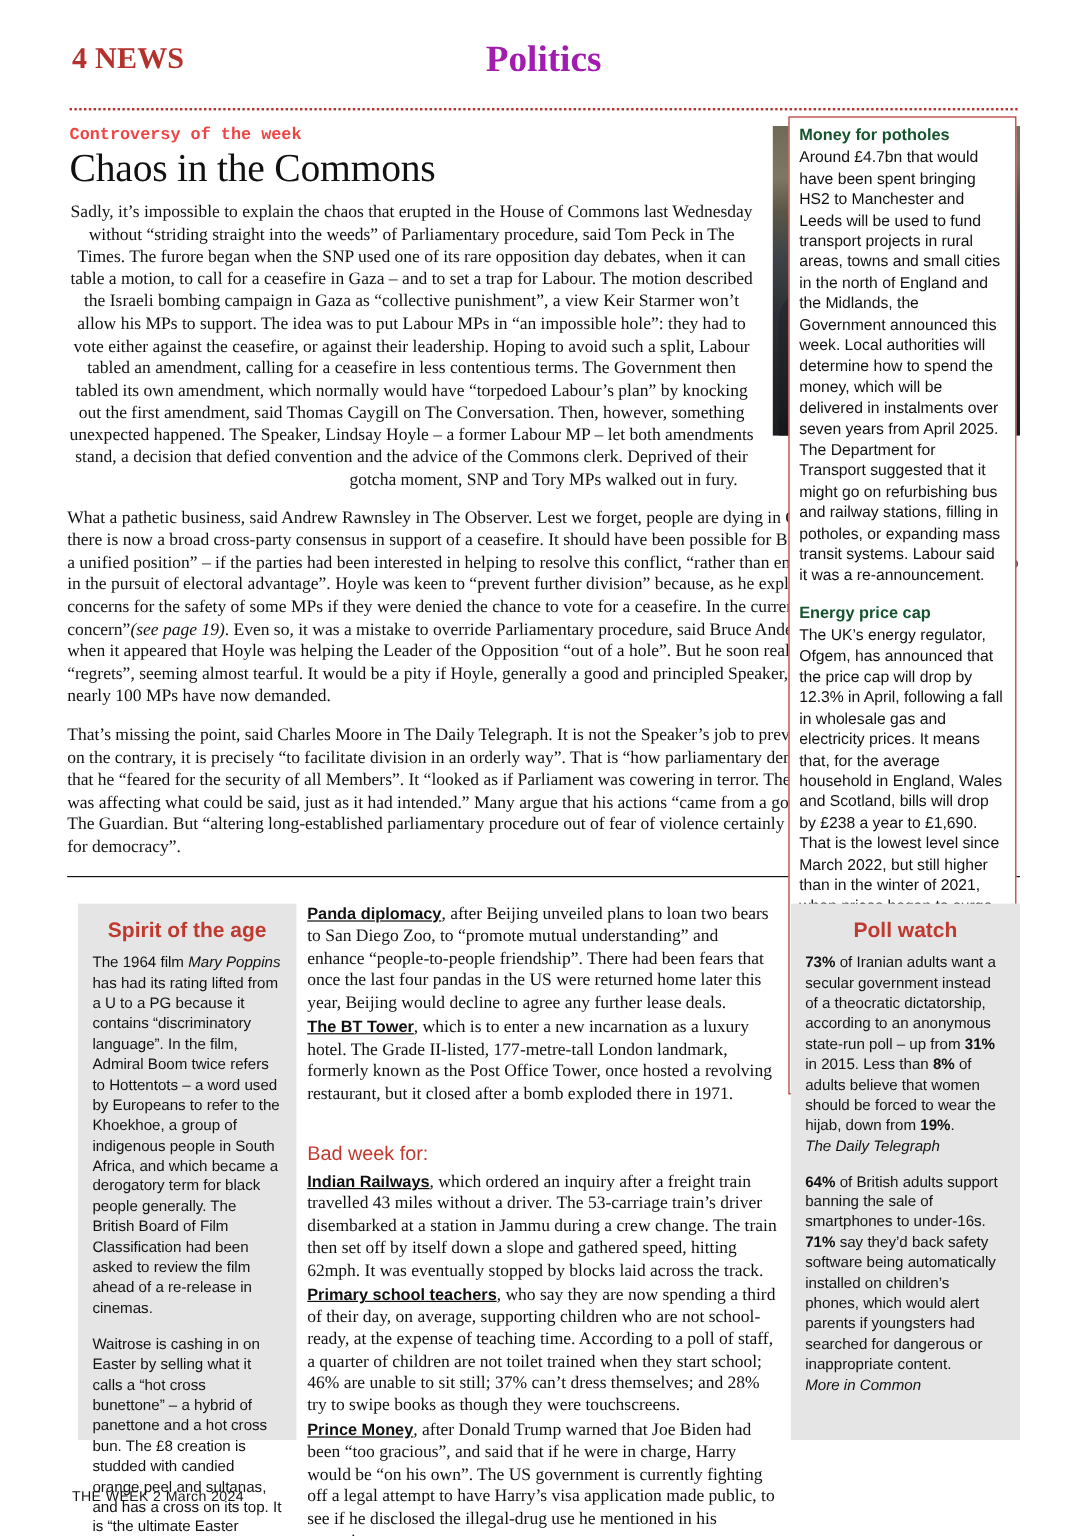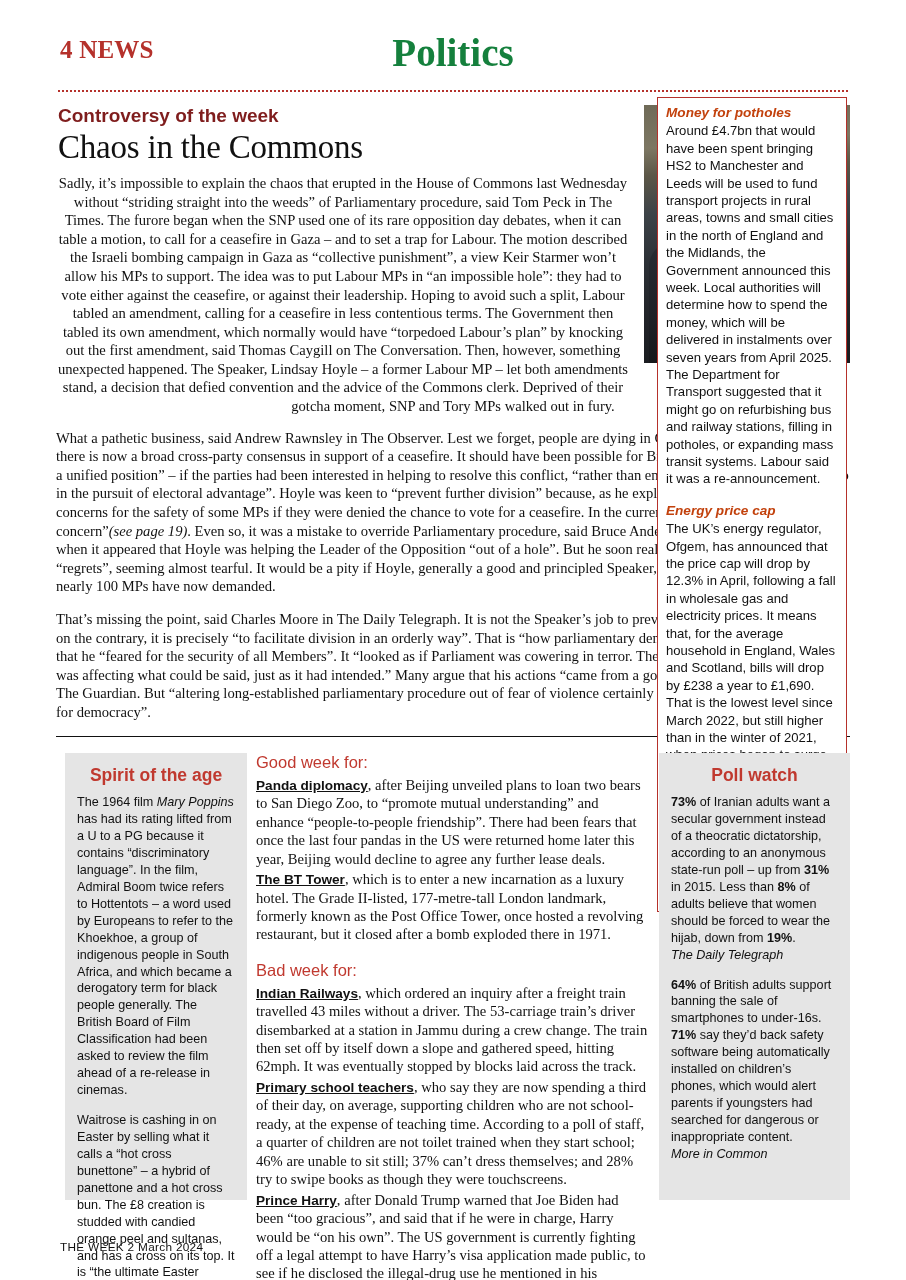--- a/index.html
+++ b/index.html
@@ -30,39 +30,39 @@
     left: 4px; top: 6px;
     font-family: "Liberation Serif", serif;
     font-size: 25px;
     font-weight: 700;
     color: #b5312b;
     letter-spacing: .2px;
   }
   .section-title {
     text-align: center;
     font-family: "Liberation Serif", serif;
-    font-size: 39px;
-    font-weight: 700;
-    color: #15803d;
+    font-size: 31px;
+    font-weight: 700;
+    color: #a21caf;
     line-height: 1.1;
     padding-top: 2px;
   }
   .rule-dotted {
     border-top: 2px dotted #b5312b;
     margin: 8px 2px 13px 2px;
     height: 0;
   }
 
   
   .article-zone { position: relative; }
   .kicker {
-    font-family: Liberation Sans, sans-serif;
-    font-size: 19px;
-    font-weight: 700;
-    color: #7f1d1d;
+    font-family: Liberation Mono, monospace;
+    font-size: 14px;
+    font-weight: 700;
+    color: #ef4444;
     margin: 0 0 2px 2px;
   }
   .headline {
     font-family: "Liberation Serif", serif;
     font-size: 33px;
     font-weight: 400;
     color: #111;
     margin: 0 0 8px 2px;
     line-height: 1.12;
     letter-spacing: -.2px;
@@ -162,24 +162,23 @@
     left: 657px; top: 97px;
     width: 190px;
     border: 1.6px solid #b5312b;
     background: #fff;
     padding: 7px 8px 8px 8px;
   }
   .rail-top h3 {
     font-family: "Liberation Sans", sans-serif;
     font-size: 13.6px;
     font-weight: 700;
-    color: #c2410c;
+    color: #14532d;
     margin: 0 0 1px 0;
     line-height: 1.2;
-    font-style: italic;
   }
   .rail-top h3.spaced { margin-top: 15px; }
   .rail-top p {
     font-family: "Liberation Sans", sans-serif;
     font-size: 13.1px;
     line-height: 1.33;
     margin: 0;
     color: #111;
   }
 
@@ -227,21 +226,21 @@
     width: 392px;
   }
   .midcol h3 {
     font-family: "Liberation Sans", sans-serif;
     font-size: 16.5px;
     font-weight: 400;
     color: #c0392f;
     margin: 0 0 3px 0;
     line-height: 1.2;
   }
-  .midcol h3.second { margin-top: 17px; }
+  .midcol h3.second { margin-top: 32px; }
   .midcol p {
     font-family: "Liberation Serif", serif;
     font-size: 14.6px;
     line-height: 1.265;
     margin: 0 0 2px 0;
     color: #111;
   }
   .midcol p .lead {
     font-family: "Liberation Sans", sans-serif;
     font-weight: 700;
@@ -312,37 +311,36 @@
 
     <div class="box-pink left">
       <h3>Spirit of the age</h3>
       <p>
         <span>The 1964 film </span><i>Mary Poppins</i><span> has had its rating lifted from a U to a PG because it contains “discriminatory language”. In the film, Admiral Boom twice refers to Hottentots – a word used by Europeans to refer to the Khoekhoe, a group of indigenous people in South Africa, and which became a derogatory term for black people generally. The British Board of Film Classification had been asked to review the film ahead of a re-release in cinemas.</span>
       </p>
       <p>Waitrose is cashing in on Easter by selling what it calls a “hot cross bunettone” – a hybrid of panettone and a hot cross bun. The £8 creation is studded with candied orange peel and sultanas, and has a cross on its top. It is “the ultimate Easter treat”, says the retailer’s website.</p>
     </div>
 
     <div class="midcol">
-      <h3>Good week for:</h3>
       <p>
         <span class="lead">Panda diplomacy</span><span>, after Beijing unveiled plans to loan two bears to San Diego Zoo, to “promote mutual understanding” and enhance “people-to-people friendship”. There had been fears that once the last four pandas in the US were returned home later this year, Beijing would decline to agree any further lease deals.</span>
       </p>
       <p>
         <span class="lead">The BT Tower</span><span>, which is to enter a new incarnation as a luxury hotel. The Grade II-listed, 177-metre-tall London landmark, formerly known as the Post Office Tower, once hosted a revolving restaurant, but it closed after a bomb exploded there in 1971.</span>
       </p>
 
       <h3 class="second">Bad week for:</h3>
       <p>
         <span class="lead">Indian Railways</span><span>, which ordered an inquiry after a freight train travelled 43 miles without a driver. The 53-carriage train’s driver disembarked at a station in Jammu during a crew change. The train then set off by itself down a slope and gathered speed, hitting 62mph. It was eventually stopped by blocks laid across the track.</span>
       </p>
       <p>
         <span class="lead">Primary school teachers</span><span>, who say they are now spending a third of their day, on average, supporting children who are not school-ready, at the expense of teaching time. According to a poll of staff, a quarter of children are not toilet trained when they start school; 46% are unable to sit still; 37% can’t dress themselves; and 28% try to swipe books as though they were touchscreens.</span>
       </p>
       <p>
-        <span class="lead">Prince Harry</span><span>, after Donald Trump warned that Joe Biden had been “too gracious”, and said that if he were in charge, Harry would be “on his own”. The US government is currently fighting off a legal attempt to have Harry’s visa application made public, to see if he disclosed the illegal-drug use he mentioned in his memoir.</span>
+        <span class="lead">Prince Money</span><span>, after Donald Trump warned that Joe Biden had been “too gracious”, and said that if he were in charge, Harry would be “on his own”. The US government is currently fighting off a legal attempt to have Harry’s visa application made public, to see if he disclosed the illegal-drug use he mentioned in his memoir.</span>
       </p>
     </div>
 
     <div class="box-pink right">
       <h3>Poll watch</h3>
 
       <p>
         <b>73%</b><span> of Iranian adults want a secular government instead of a theocratic dictatorship, according to an anonymous state-run poll – up from </span><b>31%</b><span> in 2015. Less than </span><b>8%</b><span> of adults believe that women should be forced to wear the hijab, down from </span><b>19%</b><span>.</span><br><span class="src">The Daily Telegraph</span>
       </p>
 

